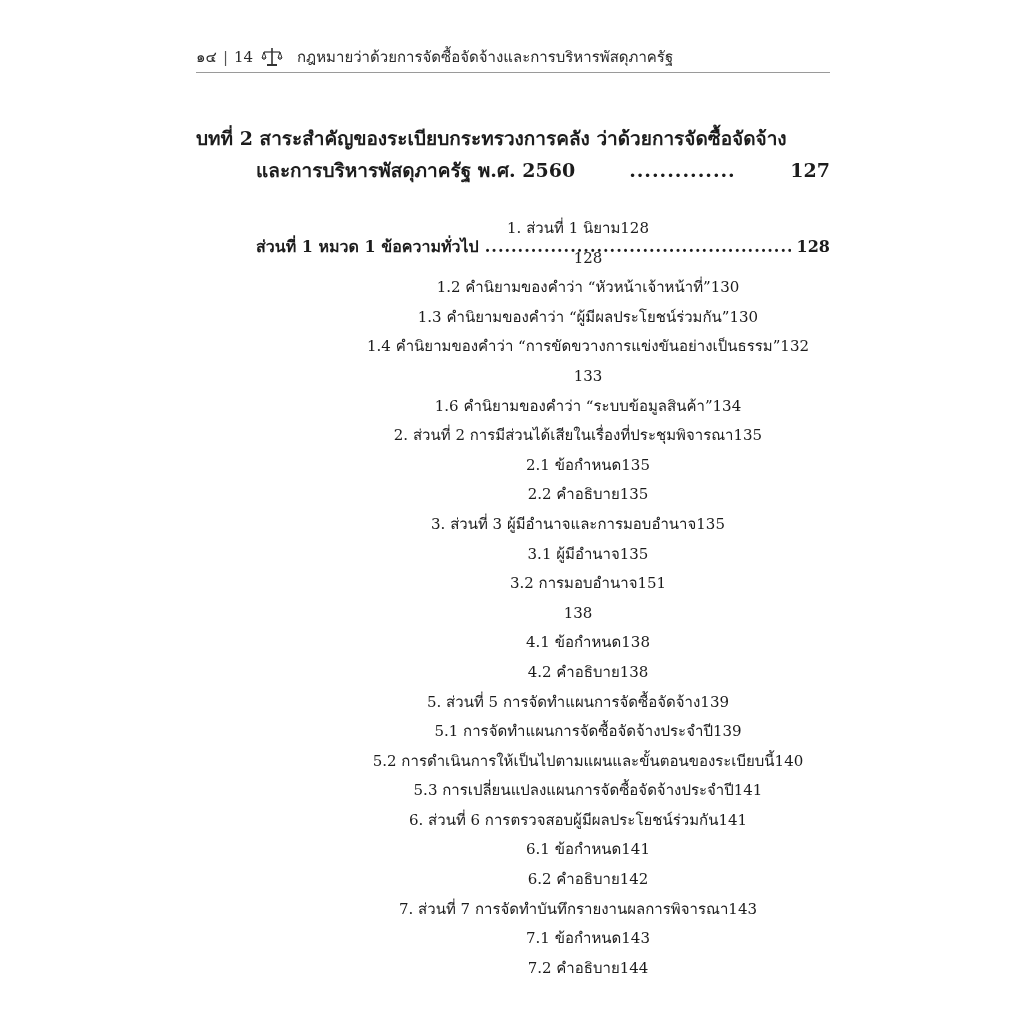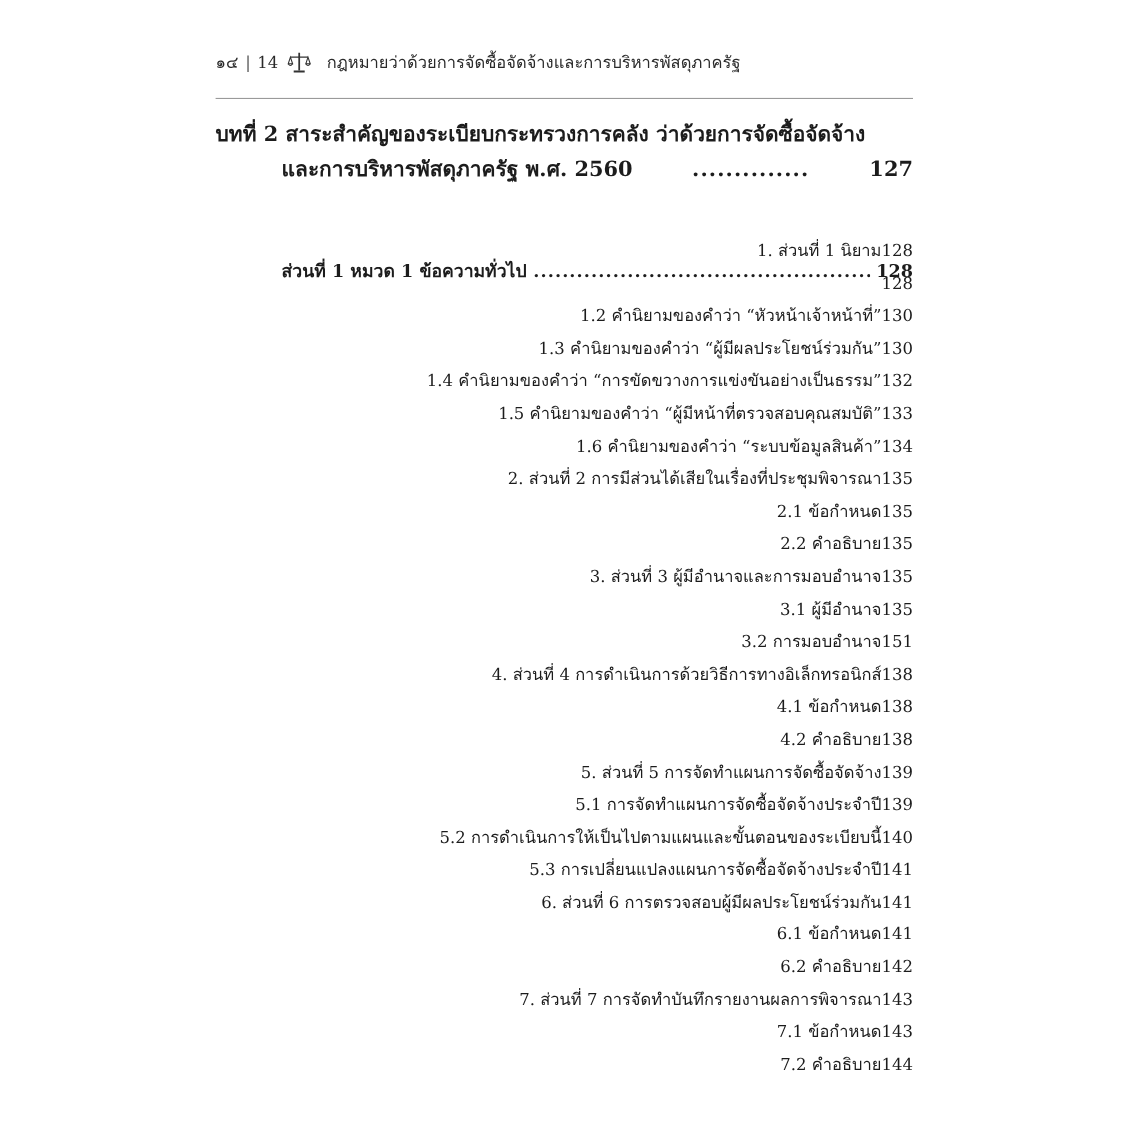--- a/index.html
+++ b/index.html
@@ -3,38 +3,38 @@
   <meta charset="utf-8">
   <style>
     html, body { margin: 0; padding: 0; background: #ffffff; }
     body {
       width: 1024px; height: 1024px; position: relative; overflow: hidden;
       font-family: "DejaVu Serif", "Liberation Serif", serif; color: #1c1c1c;
     }
     .running-header {
       position: absolute; left: 196px; top: 44px; width: 634px; height: 26px;
       display: flex; align-items: center; font-size: 15px; color: #2a2a2a;
-      border-bottom: 1px solid #9a9a9a; padding-bottom: 19px;
+      border-bottom: 1px solid #9a9a9a; padding-bottom: 2px;
     }
     .running-header .sep { margin: 0 6px; color: #555; }
     .running-header .scales { width: 22px; height: 20px; margin: 0 14px 0 8px; display:inline-block; }
     .chapter {
-      position: absolute; left: 196px; top: 106px; width: 634px;
+      position: absolute; left: 196px; top: 122px; width: 634px;
       font-weight: bold; font-size: 19px; line-height: 32px;
     }
     .chapter .line2 { display: flex; padding-left: 60px; gap: 48px; }
     .dots { flex: 1; overflow: hidden; white-space: nowrap; margin: 0 6px; }
     .dots::after { content: "........................................................................................................................................................................................................"; letter-spacing: 1px; }
     .pg { min-width: 30px; }
     .part {
       position: absolute; left: 256px; top: 186px; width: 574px; display: flex;
       font-weight: bold; font-size: 16px; line-height: 28px; margin-top: 47px;
     }
     .toc { position: absolute; left: 326px; top: 214px; width: 504px; }
-    .row { display: flex; justify-content: flex-end; font-size: 15px; height: 29.6px; line-height: 29.6px; }
+    .row { display: flex; justify-content: center; font-size: 15px; height: 29.6px; line-height: 29.6px; }
     .row.sub { padding-left: 20px; }
   </style>
 </head>
 <body>
 
 <div class="running-header">
   <span>๑๔</span>
   <span class="sep">|</span>
   <span>14</span>
   <span class="scales">
@@ -80,21 +80,20 @@
     </div>
     <div class="row sub">
       <span>1.3 คำนิยามของคำว่า “ผู้มีผลประโยชน์ร่วมกัน”</span>
       <span>130</span>
     </div>
     <div class="row sub">
       <span>1.4 คำนิยามของคำว่า “การขัดขวางการแข่งขันอย่างเป็นธรรม”</span>
       <span>132</span>
     </div>
     <div class="row sub">
-      <span>1.5 คำนิยามของคำว่า “ผู้มีหน้าที่ตรวจสอบคุณสมบัติ”</span>
       <span>133</span>
     </div>
     <div class="row sub">
       <span>1.6 คำนิยามของคำว่า “ระบบข้อมูลสินค้า”</span>
       <span>134</span>
     </div>
     <div class="row">
       <span>2. ส่วนที่ 2 การมีส่วนได้เสียในเรื่องที่ประชุมพิจารณา</span>
       <span>135</span>
     </div>
@@ -112,21 +111,20 @@
     </div>
     <div class="row sub">
       <span>3.1 ผู้มีอำนาจ</span>
       <span>135</span>
     </div>
     <div class="row sub">
       <span>3.2 การมอบอำนาจ</span>
       <span>151</span>
     </div>
     <div class="row">
-      <span>4. ส่วนที่ 4 การดำเนินการด้วยวิธีการทางอิเล็กทรอนิกส์</span>
       <span>138</span>
     </div>
     <div class="row sub">
       <span>4.1 ข้อกำหนด</span>
       <span>138</span>
     </div>
     <div class="row sub">
       <span>4.2 คำอธิบาย</span>
       <span>138</span>
     </div>

